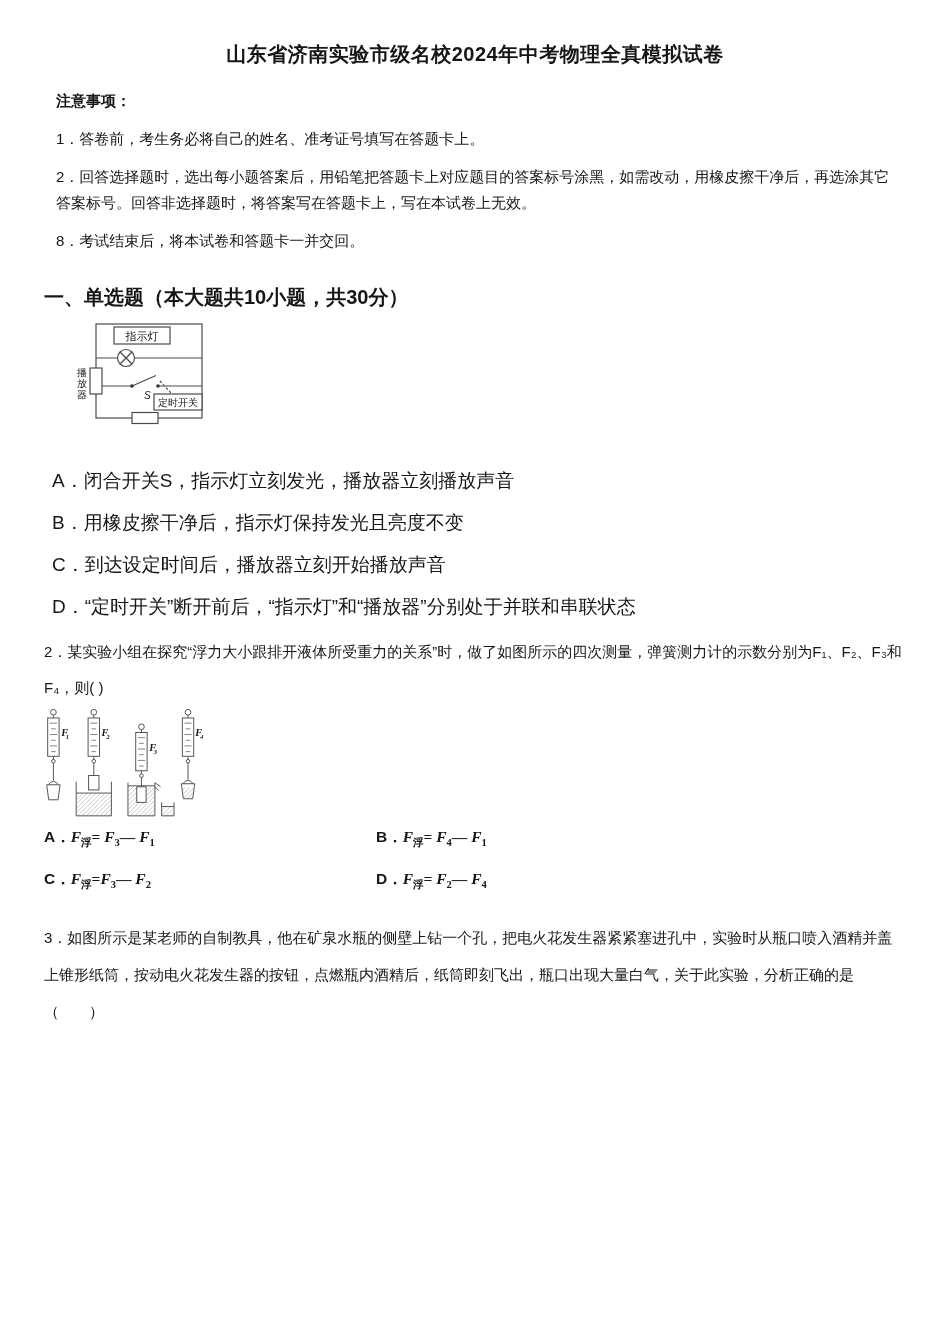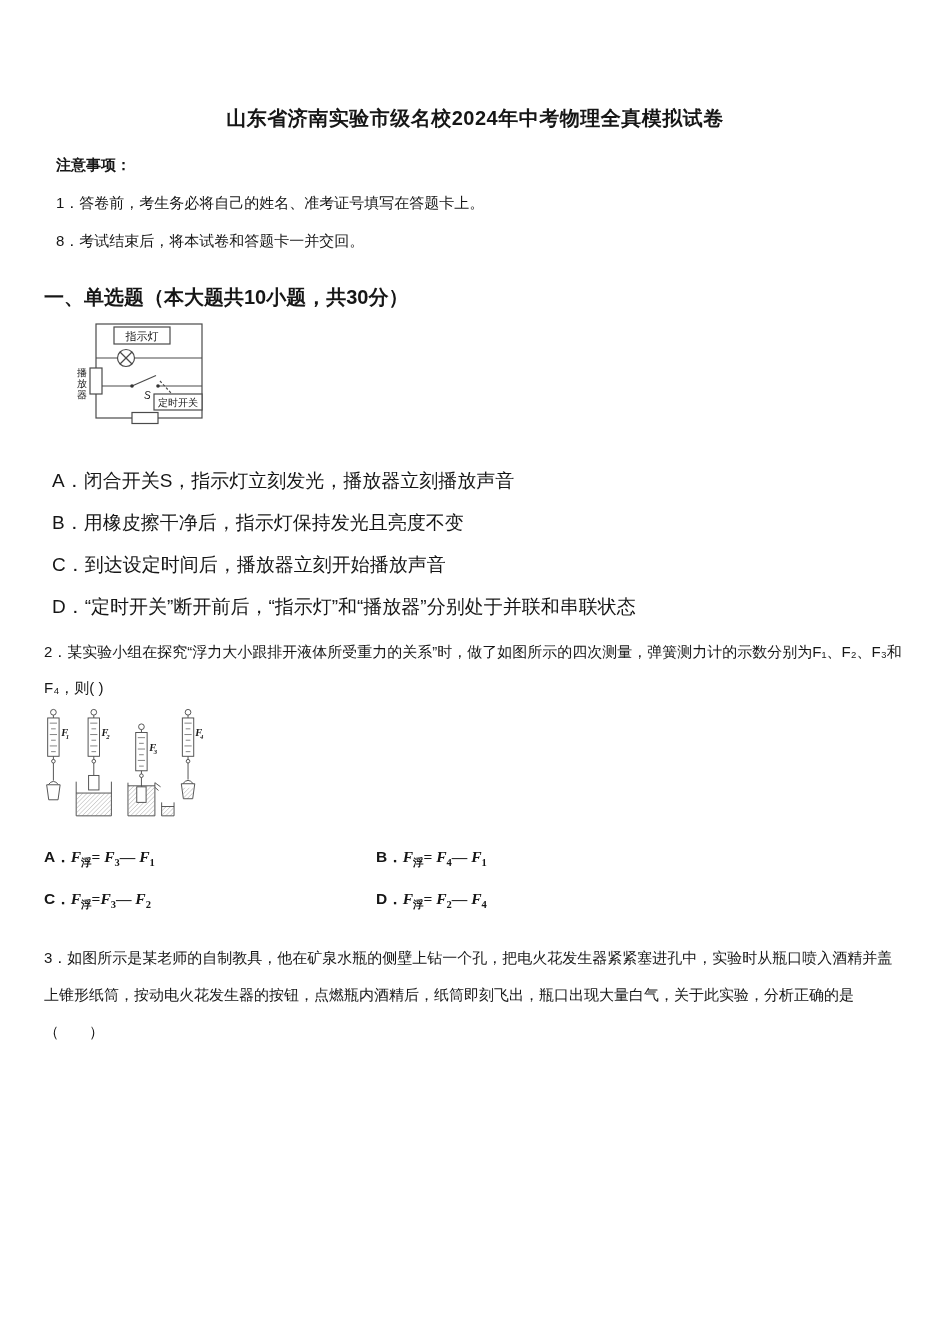--- a/index.html
+++ b/index.html
@@ -3,58 +3,59 @@
 <meta charset="utf-8">
 <style>
   html, body { margin: 0; padding: 0; }
   body {
     width: 950px; height: 1344px;
     background: #ffffff;
     color: #161616;
     font-family: "Liberation Sans", "DejaVu Sans", sans-serif;
     overflow: hidden;
   }
-  .page { padding: 104px 44px 0 44px; }
+  .page { padding: 40px 44px 0 44px; }
   .title {
     font-size: 20px; line-height: 28px; font-weight: 700;
     text-align: center; margin: 0 0 20px 0; letter-spacing: .5px;
   }
   .notice p { margin: 12px; font-size: 15px; line-height: 26px; }
   .notice-head { font-weight: 700; }
   .section-head { margin: 30px 0 0 0; font-size: 20px; line-height: 26px; font-weight: 700; }
   .q-text { margin: 4px 0 0 0; font-size: 15px; line-height: 36px; font-weight: 500; }
   .q-text-2 { margin-top: 10px; }
   .q-text-3 { margin-top: 22px; line-height: 37px; }
   .fig { display: block; margin: 0; }
   .fig-circuit { margin-left: 30px; }
   .fig-scales { margin-left: -2px; }
   .opts-v { margin-top: 26px; }
   .opts-v p { margin: 8px; font-size: 19px; line-height: 34px; font-weight: 500; }
   .opts-grid {
-    margin-top: 22px;
+    margin-top: 2px;
     display: grid; grid-template-columns: 332px auto;
     row-gap: 12px;
     font-size: 15.5px; line-height: 24px; font-weight: 700;
   }
   .opts-grid p { margin: 0; }
   .opt2 .fml { font-family: "Liberation Serif", "DejaVu Serif", serif; }
   .opt2 .fml i { font-style: italic; }
   .opt2 sub { font-size: 10.5px; font-style: normal; }
   svg text { stroke: none; }
 </style>
 </head>
 <body>
 
 <div class="page">
 
   <h1 class="title">山东省济南实验市级名校2024年中考物理全真模拟试卷</h1>
 
   <div class="notice">
     <p class="notice-head">注意事项：</p>
     <p>1．答卷前，考生务必将自己的姓名、准考证号填写在答题卡上。</p>
+    <p>2．回答选择题时，选出每小题答案后，用铅笔把答题卡上对应题目的答案标号涂黑，如需改动，用橡皮擦干净后，再选涂其它答案标号。回答非选择题时，将答案写在答题卡上，写在本试卷上无效。</p>
     <p>8．考试结束后，将本试卷和答题卡一并交回。</p>
   </div>
 
   <p class="section-head">一、单选题（本大题共10小题，共30分）</p>
 
 
   <figure class="fig fig-circuit">
     <svg width="152" height="124" viewBox="0 0 152 124">
       <g fill="none" stroke="#4a4a4a" stroke-width="1.2">
         <rect x="22" y="14" width="106" height="94"></rect>

